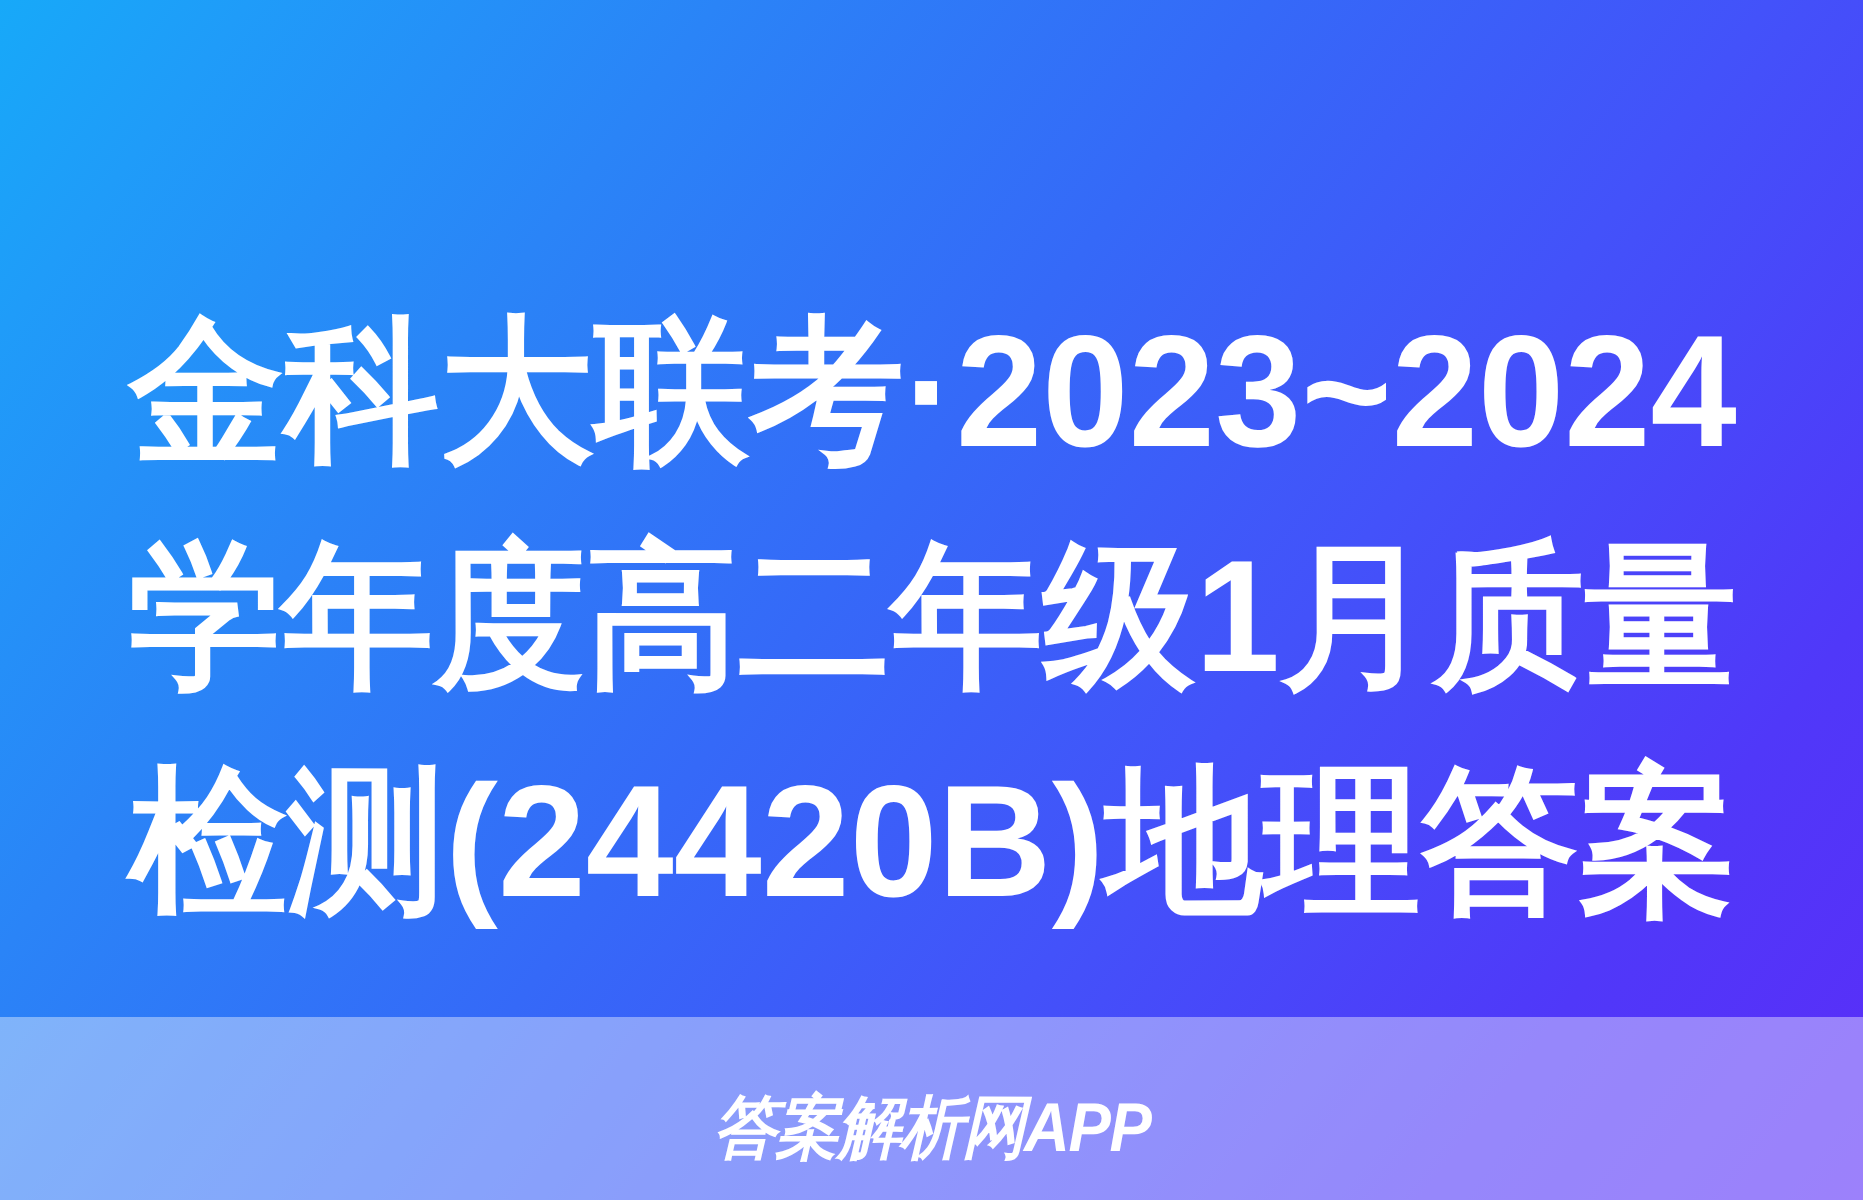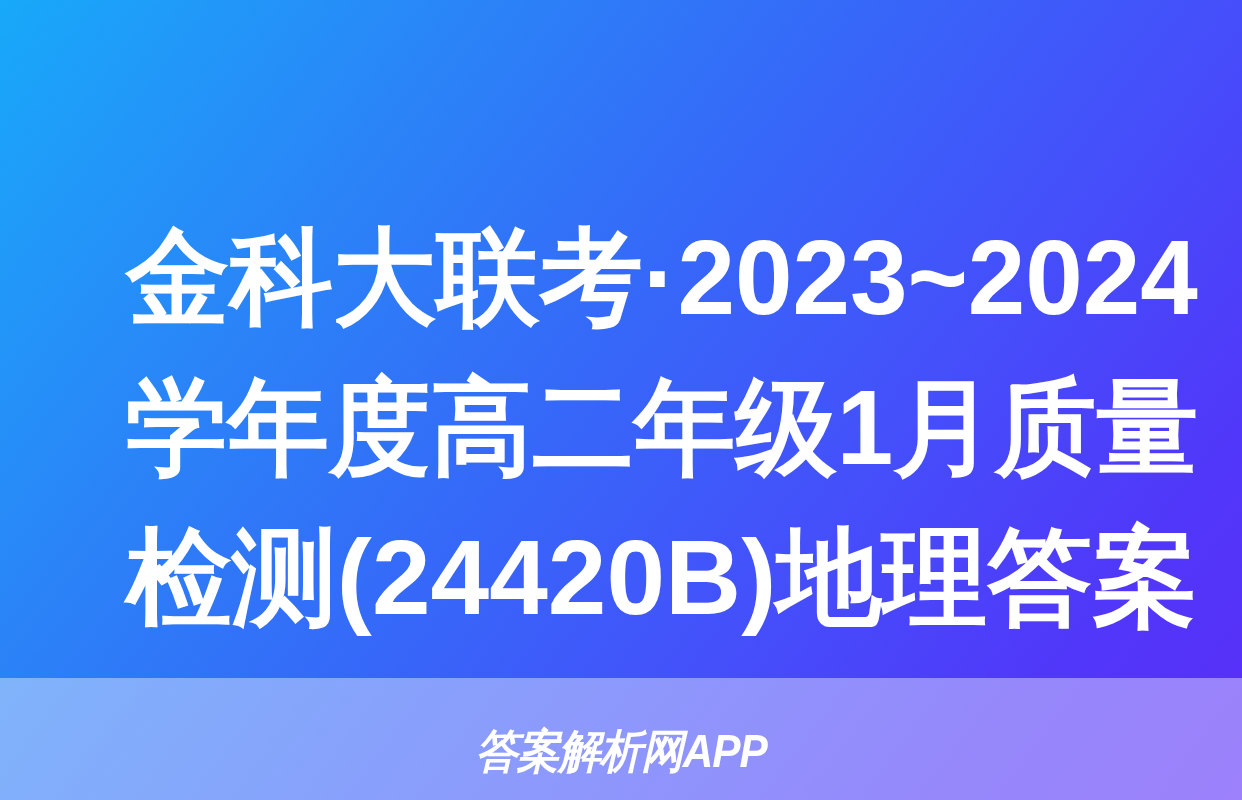--- a/index.html
+++ b/index.html
@@ -22,23 +22,22 @@
         #3569f8 46%,
         #4352fa 64%,
         #5038f9 84%,
         #5a2df8 100%);
   }
 
   
   #title-block {
     position: absolute;
     left: 86px;
-    top: 202px;
+    top: 186px;
     width: 1072px;
-    margin-left: 40px;
   }
   .title-line {
     display: block;
     color: #ffffff;
     font-size: 106px;
     line-height: 150px;
     font-weight: 700;
     letter-spacing: 0px;
     white-space: nowrap;
     text-align: left;

